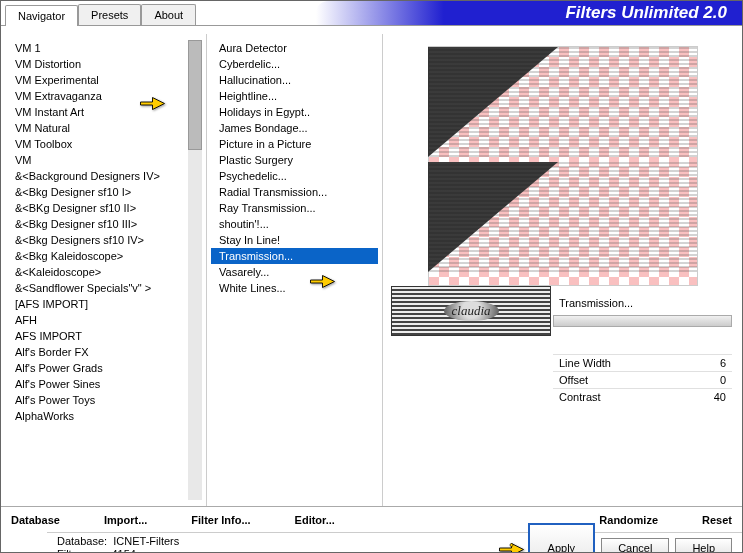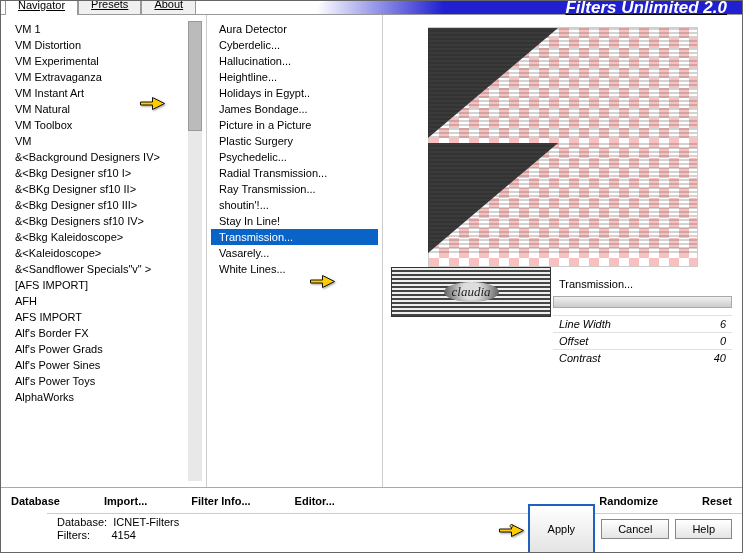--- a/index.html
+++ b/index.html
@@ -1,22 +1,22 @@
 <!DOCTYPE html>
 <html><head>
 <meta charset="utf-8">
 <style>
 * { box-sizing: border-box; margin: 0; padding: 0; }
 body { font-family: "Segoe UI", Tahoma, Arial, sans-serif; font-size: 11px; background: #fff; width: 743px; height: 553px; overflow: hidden; position: relative; border: 1px solid #666; }
-.header { display: flex; height: 14px; border-bottom: 1px solid #999; text-decoration: underline; }
+.header { display: flex; height: 25px; border-bottom: 1px solid #999; }
 .tabs { display: flex; align-items: flex-end; padding-left: 4px; }
 .tab { padding: 4px 12px; border: 1px solid #999; border-bottom: none; background: #f0f0f0; margin-right: 0px; font-size: 11px; cursor: pointer; border-top-left-radius: 2px; border-top-right-radius: 2px; }
 .tab.active { background: #fff; position: relative; top: 1px; }
 .title-bar { flex: 1; background: linear-gradient(90deg, #fff 0%, #2020d0 30%, #2020d0 100%); display: flex; align-items: center; justify-content: flex-end; padding-right: 15px; color: #fff; font-weight: bold; font-style: italic; font-size: 17px; border-top-left-radius: 12px; margin-left: 120px; }
-.main { display: flex; height: 472px; }
+.main { display: flex; height: 472px; margin-top: 8px; }
 .col-divider { width: 1px; background: #ccc; }
 .col1 { width: 205px; padding: 6px 4px 6px 10px; overflow: hidden; display: flex; }
 .col1-list { flex: 1; overflow-y: hidden; }
 .col1 .item { padding: 2px 4px; white-space: nowrap; cursor: pointer; }
 .scrollbar-v { width: 14px; background: #e8e8e8; margin-left: 2px; display: flex; flex-direction: column; }
 .scrollbar-thumb { background: #bbb; width: 100%; height: 110px; border: 1px solid #999; }
 .col2 { width: 175px; padding: 6px 4px; }
 .col2 .item { padding: 2px 8px; white-space: nowrap; cursor: pointer; }
 .col2 .item.selected { background: #0a64c8; color: #fff; }
 .col3 { flex: 1; padding: 8px; position: relative; }
@@ -33,21 +33,21 @@
 .preview .triangle { position: absolute; width: 0; height: 0; }
 .preview .tr-top { top: 0; left: -1px; border-left: 130px solid #333; border-bottom: 110px solid transparent; }
 .preview .tr-bot { top: 115px; left: -1px; border-left: 130px solid #333; border-bottom: 110px solid transparent; }
 .preview .stripes1 { position: absolute; left: 0; top: 0; width: 100%; height: 110px; background: repeating-linear-gradient(0deg, rgba(80,80,80,0.25) 0 2px, transparent 2px 4px); }
 .preview .stripes2 { position: absolute; left: 0; top: 115px; width: 100%; height: 110px; background: repeating-linear-gradient(0deg, rgba(80,80,80,0.25) 0 2px, transparent 2px 4px); }
 .badge { position: absolute; left: 8px; top: 252px; width: 160px; height: 50px; background: repeating-linear-gradient(0deg, #444 0 2px, #eee 2px 4px); border: 1px solid #333; display:flex; align-items:center; justify-content:center; }
 .badge-inner { background: radial-gradient(circle at 50% 40%, #ddd 30%, #666 90%); color:#222; font-style: italic; font-family: serif; font-size:13px; padding:2px 8px; border-radius:50%; }
 .filter-label-bar { position: absolute; left: 170px; top: 260px; right: 10px; }
 .filter-label { padding: 3px 6px; font-size: 11px; }
 .progress-track { height: 12px; background: linear-gradient(180deg,#f0f0f0,#ccc); border: 1px solid #aaa; margin-top: 3px; }
-.params { position: absolute; left: 170px; right: 10px; top: 300px; font-style: italic; }
+.params { position: absolute; left: 170px; right: 10px; top: 320px; }
 .param-row { display: flex; justify-content: space-between; padding: 2px 6px; border-top: 1px solid #e0e0e0; }
 .pointer { position: absolute; width: 30px; height: 22px; z-index: 50; }
 .pointer svg { width: 100%; height: 100%; filter: drop-shadow(1px 1px 1px rgba(0,0,0,0.4)); }
 .footer1 { border-top: 1px solid #aaa; height: 26px; display: flex; align-items: center; padding: 0 10px; gap: 44px; }
 .footer1 .fbtn { font-weight: bold; cursor: pointer; }
 .footer1 .spacer { flex: 1; }
 .footer2 { border-top: 1px solid #ccc; height: 30px; display: flex; align-items: center; padding: 0 10px; margin-left: 46px; }
 .status { font-size: 11px; line-height: 13px; }
 .btn { border: 1px solid #888; background: linear-gradient(180deg,#fff,#e4e4e4); padding: 3px 16px; margin-left: 6px; cursor: pointer; font-size: 11px; }
 .btn.primary { border: 2px solid #2060c0; padding: 17px 18px; }

